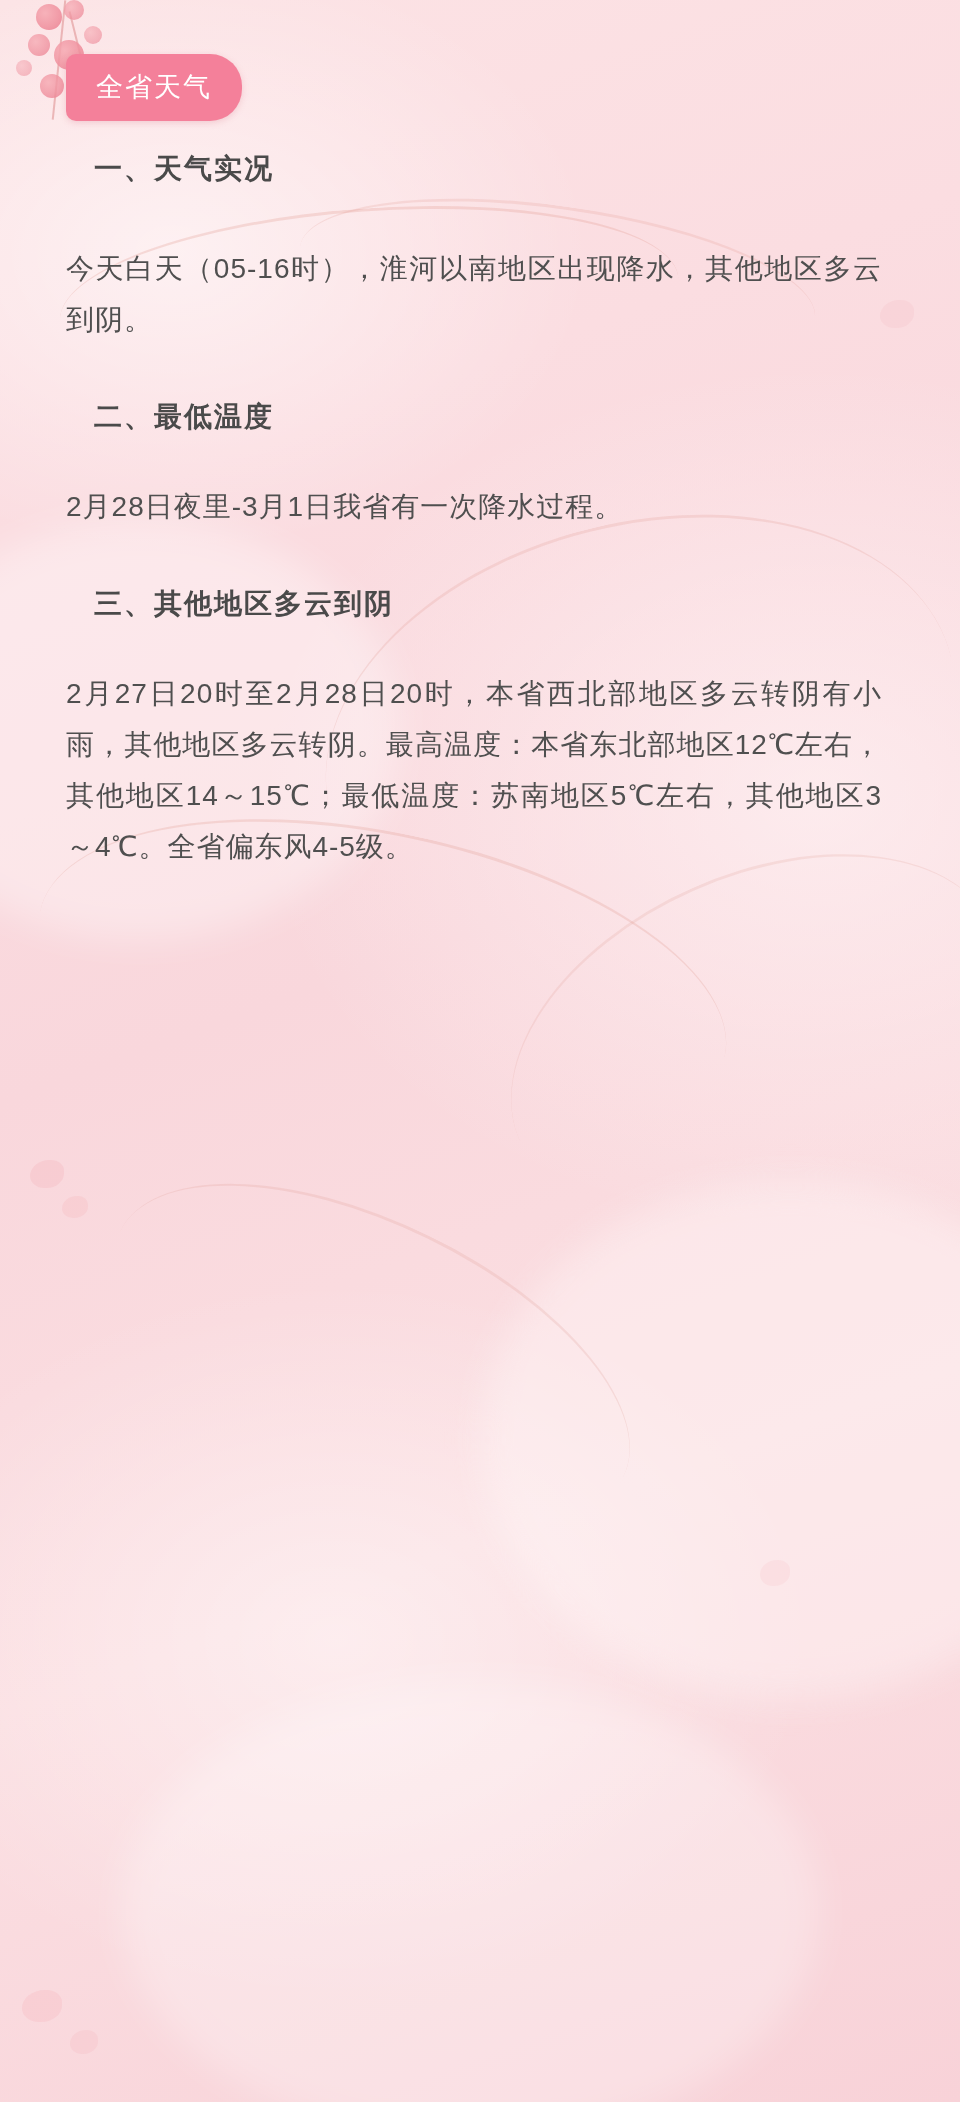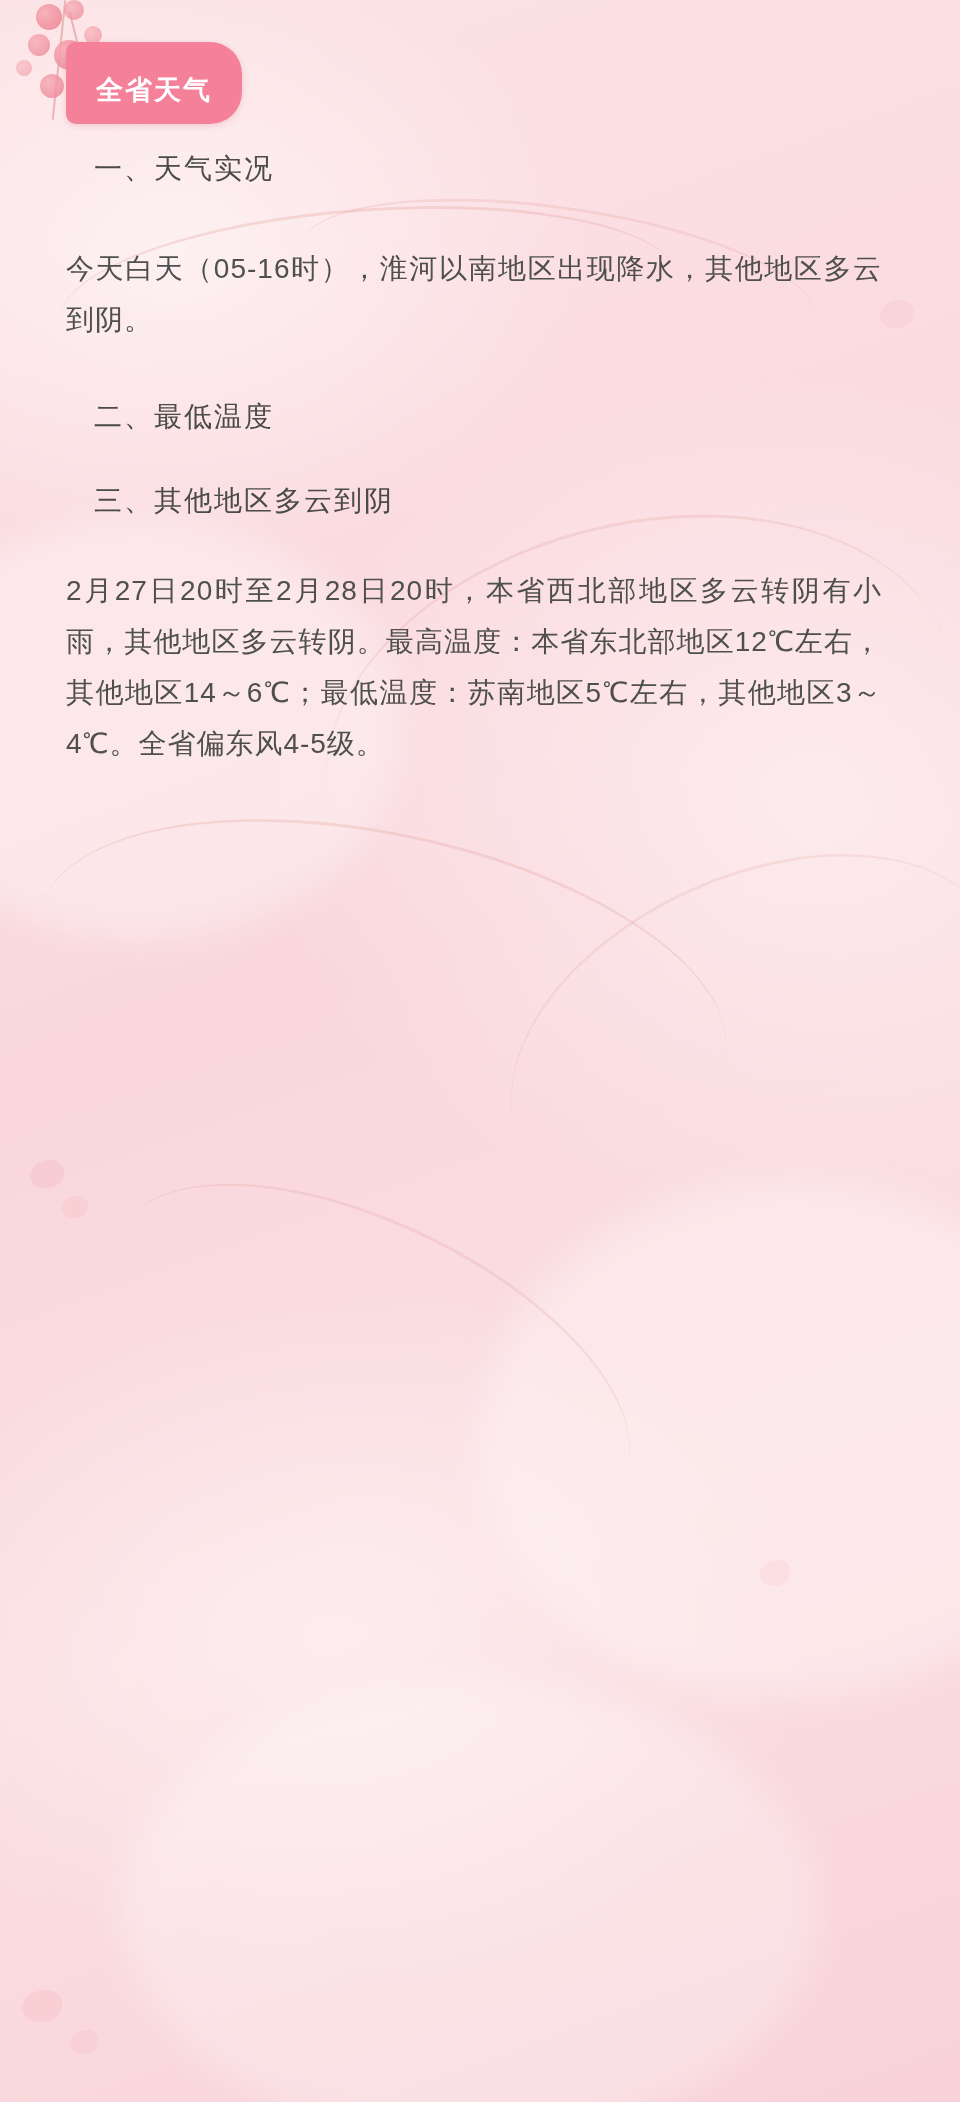--- a/index.html
+++ b/index.html
@@ -59,42 +59,42 @@
     background: rgba(220,140,140,.55);
   }
   .bigwash {
     position: absolute;
     border-radius: 50%;
     filter: blur(18px);
   }
 
   .tag {
     position: absolute;
-    top: 42px;
+    top: 54px;
     left: 66px;
     background: #f4809a;
     color: #ffffff;
     font-size: 27px;
-    font-weight: bold;
+    font-weight: normal;
     letter-spacing: 2px;
-    padding: 30px 30px 16px 30px;
+    padding: 15px 30px 16px 30px;
     border-radius: 10px 32px 32px 10px;
     box-shadow: 0 2px 6px rgba(215,110,130,0.25);
     z-index: 5;
   }
 
   .content {
     position: relative;
     z-index: 4;
     padding: 150px 66px 40px 66px;
     color: #4a4a4a;
   }
   .heading {
     font-size: 28px;
-    font-weight: normal;
+    font-weight: bold;
     color: #4a4a4a;
     letter-spacing: 2px;
     margin: 0 0 46px 0;
     padding-left: 28px;
   }
   .para {
     font-size: 28px;
     line-height: 1.82;
     color: #4f4f4f;
     letter-spacing: 1px;
@@ -142,21 +142,22 @@
   <div class="tag">全省天气</div>
 
   <div class="content">
 
     <h2 class="heading h1">一、天气实况</h2>
 
     <p class="para">今天白天（05-16时），淮河以南地区出现降水，其他地区多云到阴。</p>
 
     <h2 class="heading">二、最低温度</h2>
 
+    <p class="para">2月28日夜里-3月1日我省有一次降水过程。</p>
 
     <h2 class="heading">三、其他地区多云到阴</h2>
 
-    <p class="para">2月27日20时至2月28日20时，本省西北部地区多云转阴有小雨，其他地区多云转阴。最高温度：本省东北部地区12℃左右，其他地区14～6℃；最低温度：苏南地区5℃左右，其他地区3～4℃。全省偏东风4-5级。</p>
+    <p class="para">2月27日20时至2月28日20时，本省西北部地区多云转阴有小雨，其他地区多云转阴。最高温度：本省东北部地区12℃左右，其他地区14～15℃；最低温度：苏南地区5℃左右，其他地区3～4℃。全省偏东风4-5级。</p>
 
 
 
   </div>
 </div>
 
 </body></html>

